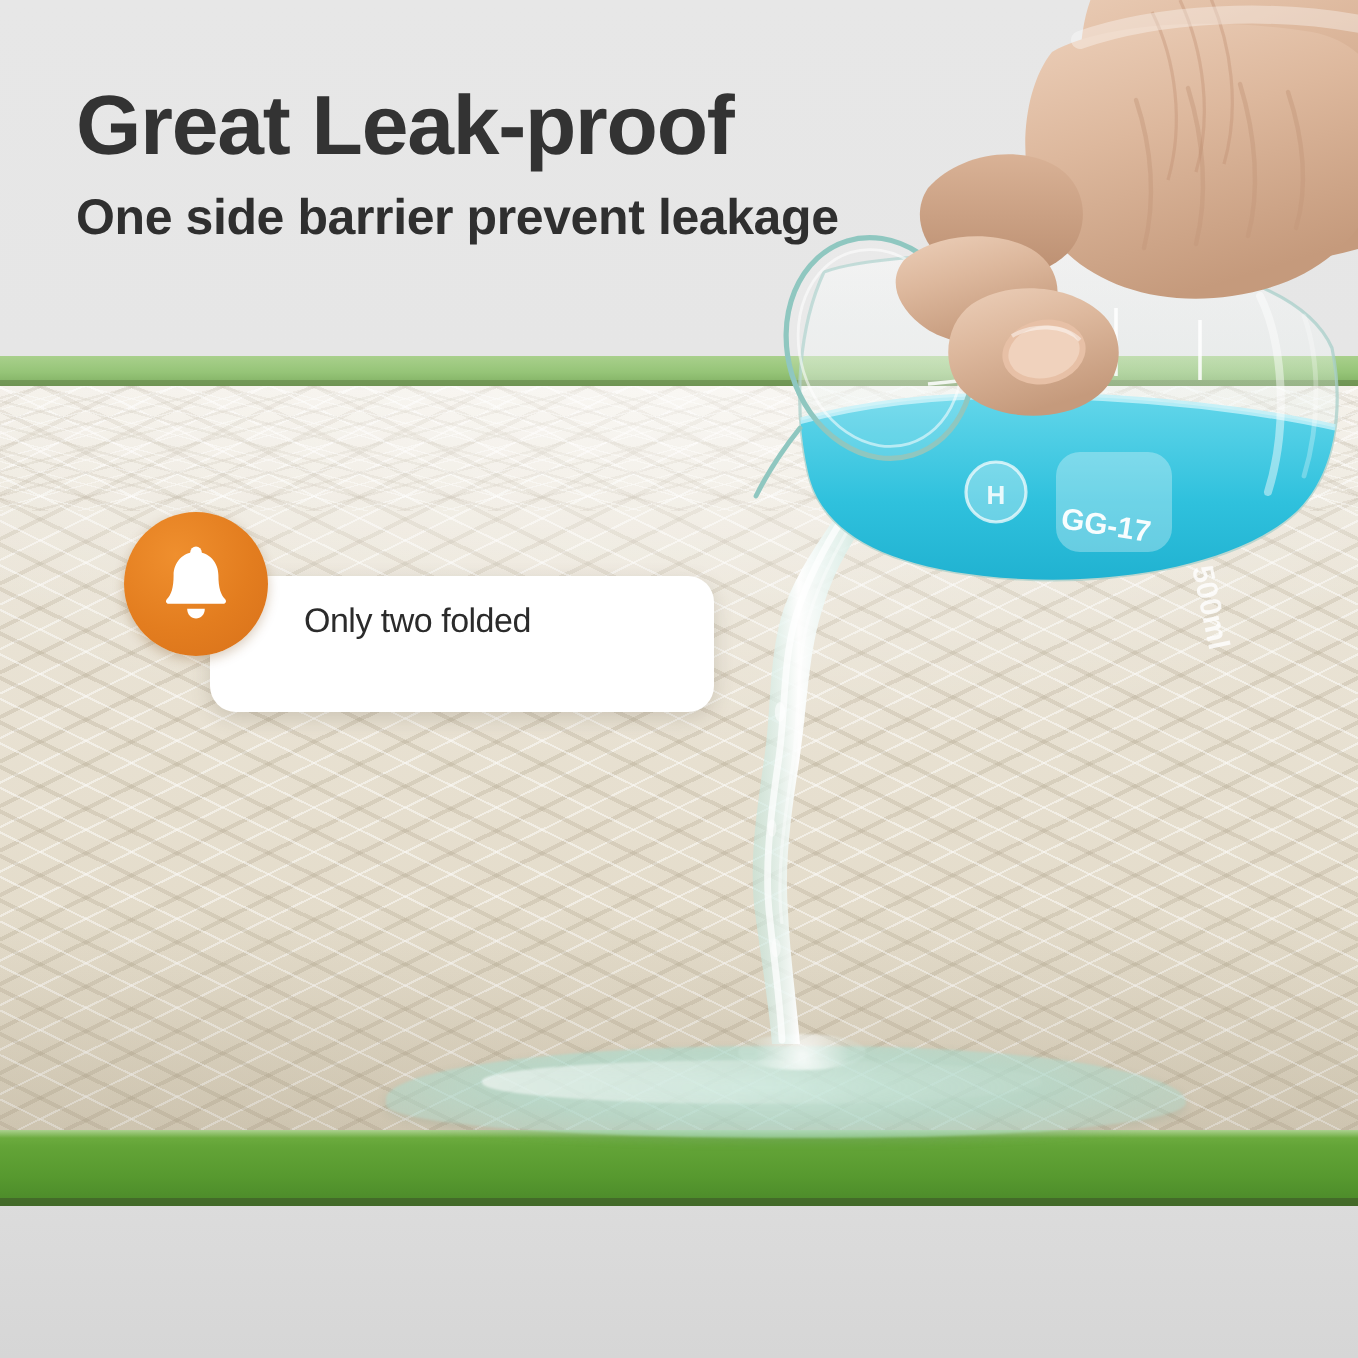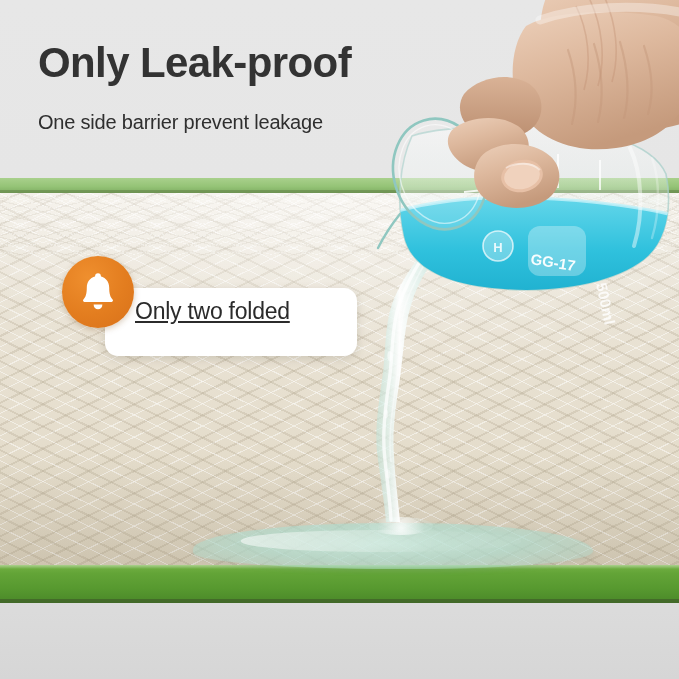--- a/index.html
+++ b/index.html
@@ -25,23 +25,23 @@
   .headline {
     font-size:42px;
     font-weight:bold;
     color:#333333;
     letter-spacing:-0.6px;
     line-height:1.08;
     white-space:nowrap;
   }
 
   .subhead {
-    margin-top:26px;
-    font-size:20px;
-    font-weight:normal;
+    margin-top:10px;
+    font-size:25px;
+    font-weight:bold;
     color:#2f2f2f;
     letter-spacing:-0.2px;
     white-space:nowrap;
   }
 
   
   .mat {
     position:absolute;
     left:0; right:0;
     top:178px; height:425px;
@@ -152,25 +152,24 @@
   .callout { position:absolute; left:62px; top:256px; z-index:60; height:76px; }
 
   .callout-card {
     position:absolute; left:43px; top:32px;
     width:252px; height:68px;
     background:#ffffff;
     border-radius:13px;
     box-shadow:0 3px 10px rgba(90,80,60,.20);
   }
   .callout-text {
-    position:absolute; left:30px; top:11px;
-    font-size:23px; line-height:24px;
+    position:absolute; left:47px; top:11px;
+    font-size:17px; line-height:24px;
     color:#2b2b2b; letter-spacing:-0.25px;
     white-space:nowrap;
-    text-decoration:underline;
   }
 
   .callout-circle {
     position:absolute; left:0; top:0;
     width:72px; height:72px; border-radius:50%;
     background:radial-gradient(circle at 36% 30%, #ef8f2e 0%, #e37d1f 55%, #d8711a 100%);
     box-shadow:0 2px 6px rgba(120,70,10,.28);
     z-index:2;
   }
   .callout-circle svg { position:absolute; left:19px; top:17px; }
@@ -330,21 +329,21 @@
         <path d="M146,16 C158,40 162,72 154,100"></path>
         <path d="M160,10 C172,36 176,68 168,96"></path>
         <path d="M174,6 C186,32 190,64 182,92"></path>
       </g>
 
       <path d="M110,30 C150,16 206,14 250,22" stroke="#ffffff" stroke-opacity=".35" stroke-width="9" fill="none" stroke-linecap="round"></path>
     </svg>
   </div>
 
   <div class="header-block">
-    <div class="headline">Only Leak-proof</div>
+    <div class="headline">Great Leak-proof</div>
     <div class="subhead">One side barrier prevent leakage</div>
   </div>
 
   <div class="callout">
 
     <div class="callout-card">
       <div class="callout-text">
         <div>Only two folded</div>
       </div>
     </div>

